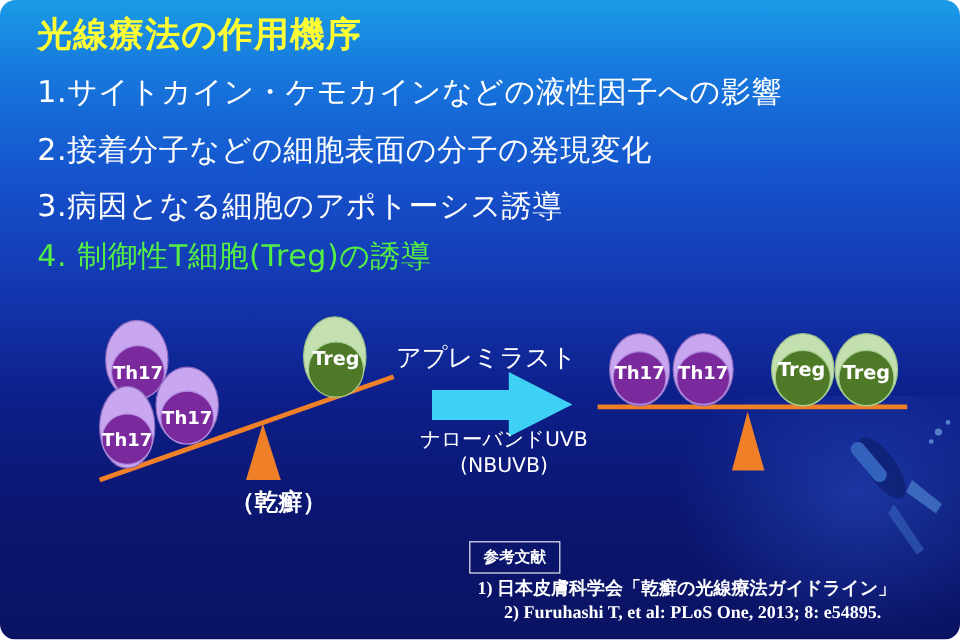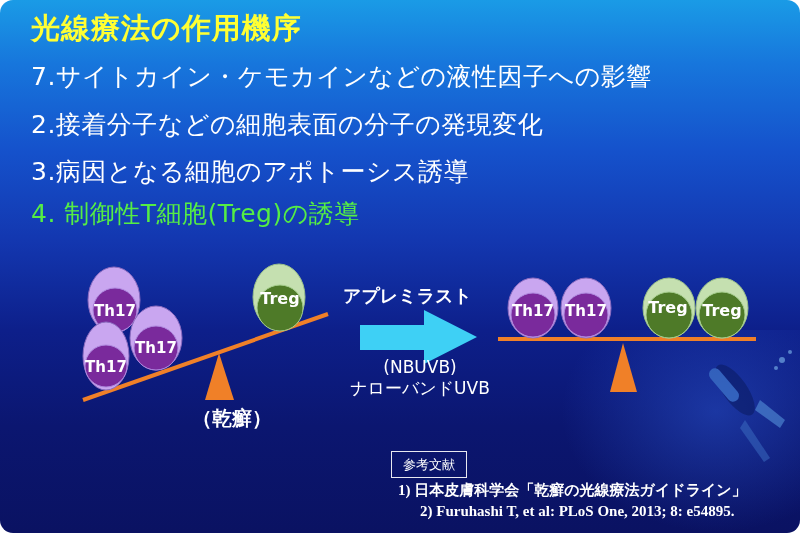--- a/index.html
+++ b/index.html
@@ -24,46 +24,46 @@
   .item.i2 { top: 108px; }
   .item.i3 { top: 155px; }
   .item.i4 { top: 197px; color: #55ee44; }
   svg.diagram { position: absolute; left: 0; top: 0; }
   .cell-label { font-family: "DejaVu Sans", sans-serif; font-weight: bold; fill: #ffffff; }
   .psoriasis {
     position: absolute; left: 168px; top: 405px; width: 104px; text-align: right;
     color: #ffffff; font-size: 20px; font-weight: bold; white-space: nowrap; font-family: Liberation Serif, serif;
   }
   .arrow-top {
-    position: absolute; left: 343px; top: 284px; color: #ffffff; font-size: 18px; white-space: nowrap; font-weight: bold;
+    position: absolute; left: 330px; top: 284px; color: #ffffff; font-size: 21px; white-space: nowrap;
   }
   .arrow-bottom {
     position: absolute; left: 330px; top: 357px; width: 180px; text-align: center;
     color: #ffffff; font-size: 17px; line-height: 21px;
   }
   .ref-box {
     position: absolute; left: 391px; top: 451px; width: 76px; height: 27px;
     border: 1px solid #e8e8f0; box-sizing: border-box;
-    color: #ffffff; font-size: 13px; font-weight: normal; text-align: center; line-height: 25px;
+    color: #ffffff; font-size: 13px; font-weight: bold; text-align: center; line-height: 25px;
   }
   .ref {
     position: absolute; left: 398px; color: #ffffff; font-family: "Liberation Serif", serif;
     font-weight: bold; font-size: 15px; white-space: nowrap;
   }
   .ref.r1 { top: 481px; }
   .ref.r2 { top: 503px; margin-left: 22px; }
 </style>
 </head>
 <body>
 
 <div class="slide">
   <div class="diver-glow"></div>
 
   <div class="title">光線療法の作用機序</div>
-  <div class="item i1">7.サイトカイン・ケモカインなどの液性因子への影響</div>
+  <div class="item i1">1.サイトカイン・ケモカインなどの液性因子への影響</div>
   <div class="item i2">2.接着分子などの細胞表面の分子の発現変化</div>
   <div class="item i3">3.病因となる細胞のアポトーシス誘導</div>
   <div class="item i4">4. 制御性T細胞(Treg)の誘導</div>
 
   <svg class="diagram" width="800" height="533" viewBox="0 0 800 533">
 
     <g opacity="0.55">
       <ellipse cx="735" cy="390" rx="12" ry="30" fill="#0a1a60" transform="rotate(-35 735 390)"></ellipse>
       <rect x="718" y="365" width="12" height="40" rx="6" fill="#4a8ad8" transform="rotate(-40 724 385)"></rect>
       <path d="M760 400 L785 420 L780 428 L755 410 Z" fill="#5a9ae0"></path>
@@ -125,20 +125,20 @@
         <circle cx="722" cy="315" r="23" fill="#4e7a28" stroke="#a8d090" stroke-width="1"></circle>
         <text class="cell-label" x="722" y="316" font-size="16" text-anchor="middle">Treg</text>
       </g>
     </g>
   </svg>
 
   <div class="psoriasis">（乾癬）</div>
 
   <div class="arrow-top">アプレミラスト</div>
   <div class="arrow-bottom">
+    <div>ナローバンドUVB</div>
     <div>(NBUVB)</div>
-    <div>ナローバンドUVB</div>
   </div>
 
   <div class="ref-box">参考文献</div>
   <div class="ref r1">1)  日本皮膚科学会「乾癬の光線療法ガイドライン」</div>
   <div class="ref r2">2)  Furuhashi T, et al: PLoS One, 2013; 8: e54895.</div>
 </div>
 
 </body></html>

